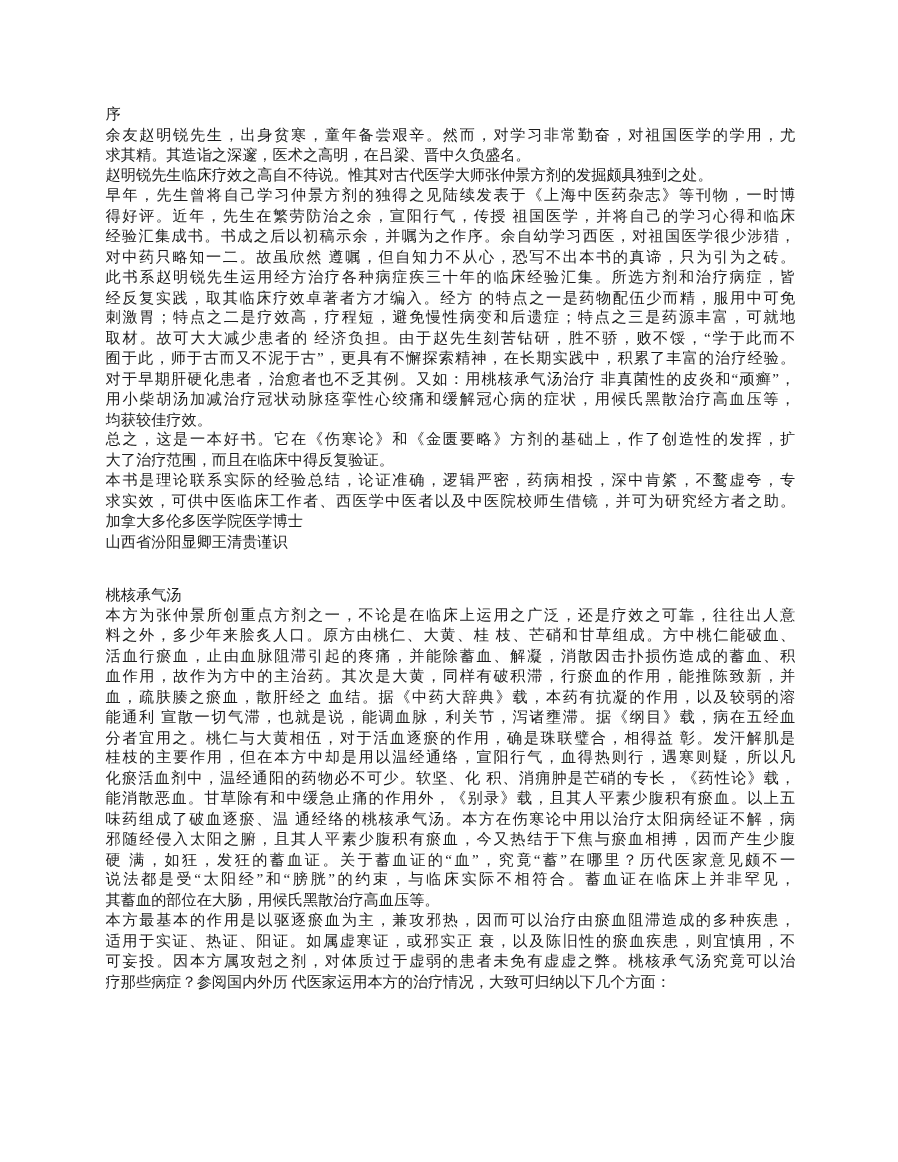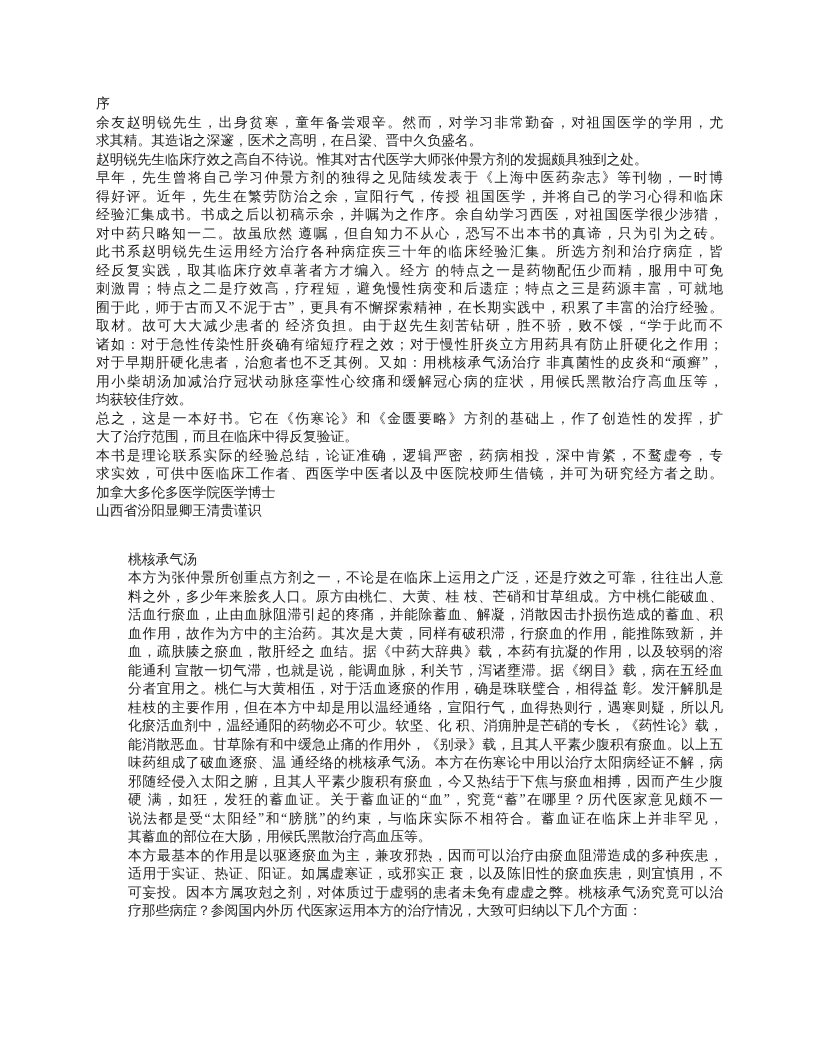--- a/index.html
+++ b/index.html
@@ -31,21 +31,20 @@
     text-align-last: justify;
     letter-spacing: 0;
   }
   .line.end {
     text-align: left;
     text-align-last: left;
     white-space: nowrap;
   }
   .section-formula {
     margin-top: 30px;
-    margin-left: 32px;
   }
 </style>
 </head>
 <body>
 
 <div class="page">
   <div class="content">
 
     <section>
       <div class="line end">序</div>
@@ -53,23 +52,22 @@
           <div class="line">余友赵明锐先生，出身贫寒，童年备尝艰辛。然而，对学习非常勤奋，对祖国医学的学用，尤</div>
           <div class="line end">求其精。其造诣之深邃，医术之高明，在吕梁、晋中久负盛名。</div>
           <div class="line end">赵明锐先生临床疗效之高自不待说。惟其对古代医学大师张仲景方剂的发掘颇具独到之处。</div>
           <div class="line">早年，先生曾将自己学习仲景方剂的独得之见陆续发表于《上海中医药杂志》等刊物，一时博</div>
           <div class="line">得好评。近年，先生在繁劳防治之余，宣阳行气，传授 祖国医学，并将自己的学习心得和临床</div>
           <div class="line">经验汇集成书。书成之后以初稿示余，并嘱为之作序。余自幼学习西医，对祖国医学很少涉猎，</div>
           <div class="line">对中药只略知一二。故虽欣然 遵嘱，但自知力不从心，恐写不出本书的真谛，只为引为之砖。</div>
           <div class="line">此书系赵明锐先生运用经方治疗各种病症疾三十年的临床经验汇集。所选方剂和治疗病症，皆</div>
           <div class="line">经反复实践，取其临床疗效卓著者方才编入。经方 的特点之一是药物配伍少而精，服用中可免</div>
           <div class="line">刺激胃；特点之二是疗效高，疗程短，避免慢性病变和后遗症；特点之三是药源丰富，可就地</div>
+          <div class="line">取材。故可大大减少患者的 经济负担。由于赵先生刻苦钻研，胜不骄，败不馁，“学于此而不</div>
           <div class="line">囿于此，师于古而又不泥于古”，更具有不懈探索精神，在长期实践中，积累了丰富的治疗经验。</div>
-          <div class="line">取材。故可大大减少患者的 经济负担。由于赵先生刻苦钻研，胜不骄，败不馁，“学于此而不</div>
-          <div class="line">诸如：对于急性传染性肝炎确有缩短疗程之效；对于慢性肝炎立方用药具有防止肝硬化之作用；</div>
           <div class="line">对于早期肝硬化患者，治愈者也不乏其例。又如：用桃核承气汤治疗 非真菌性的皮炎和“顽癣”，</div>
           <div class="line">用小柴胡汤加减治疗冠状动脉痉挛性心绞痛和缓解冠心病的症状，用候氏黑散治疗高血压等，</div>
           <div class="line end">均获较佳疗效。</div>
           <div class="line">总之，这是一本好书。它在《伤寒论》和《金匮要略》方剂的基础上，作了创造性的发挥，扩</div>
           <div class="line end">大了治疗范围，而且在临床中得反复验证。</div>
           <div class="line">本书是理论联系实际的经验总结，论证准确，逻辑严密，药病相投，深中肯綮，不鹜虚夸，专</div>
           <div class="line">求实效，可供中医临床工作者、西医学中医者以及中医院校师生借镜，并可为研究经方者之助。</div>
           <div class="line end">加拿大多伦多医学院医学博士</div>
           <div class="line end">山西省汾阳显卿王清贵谨识</div>
         </div>

